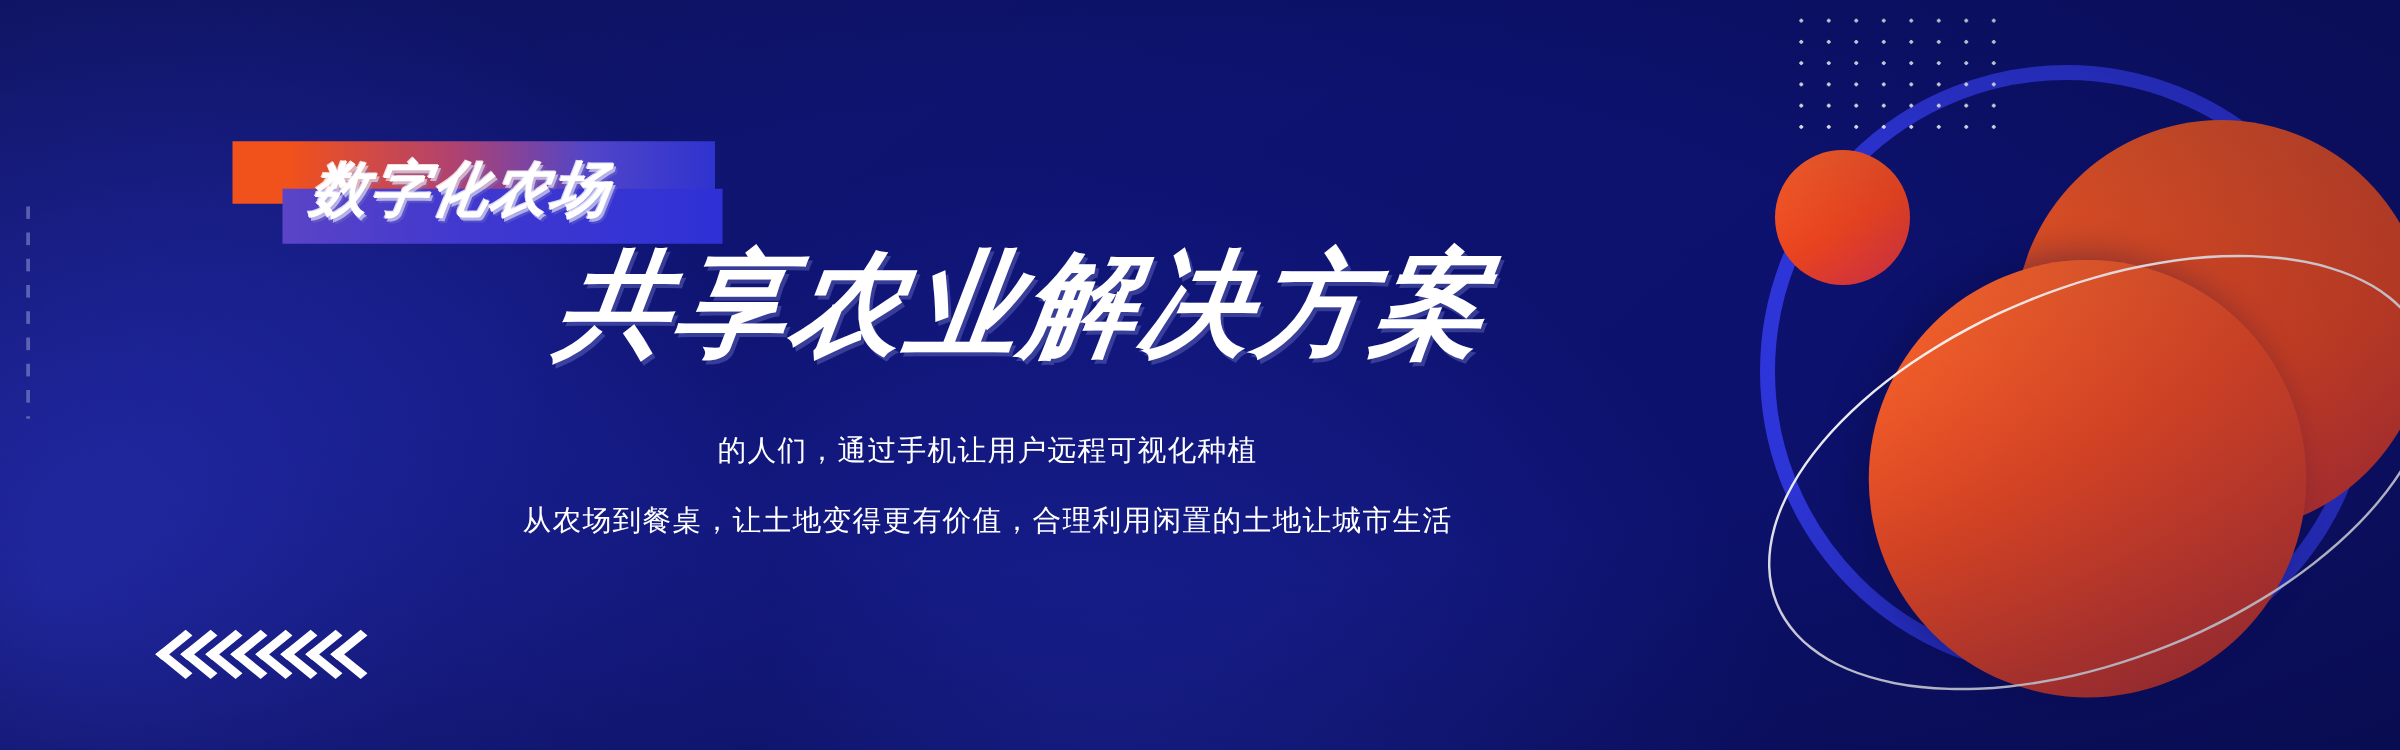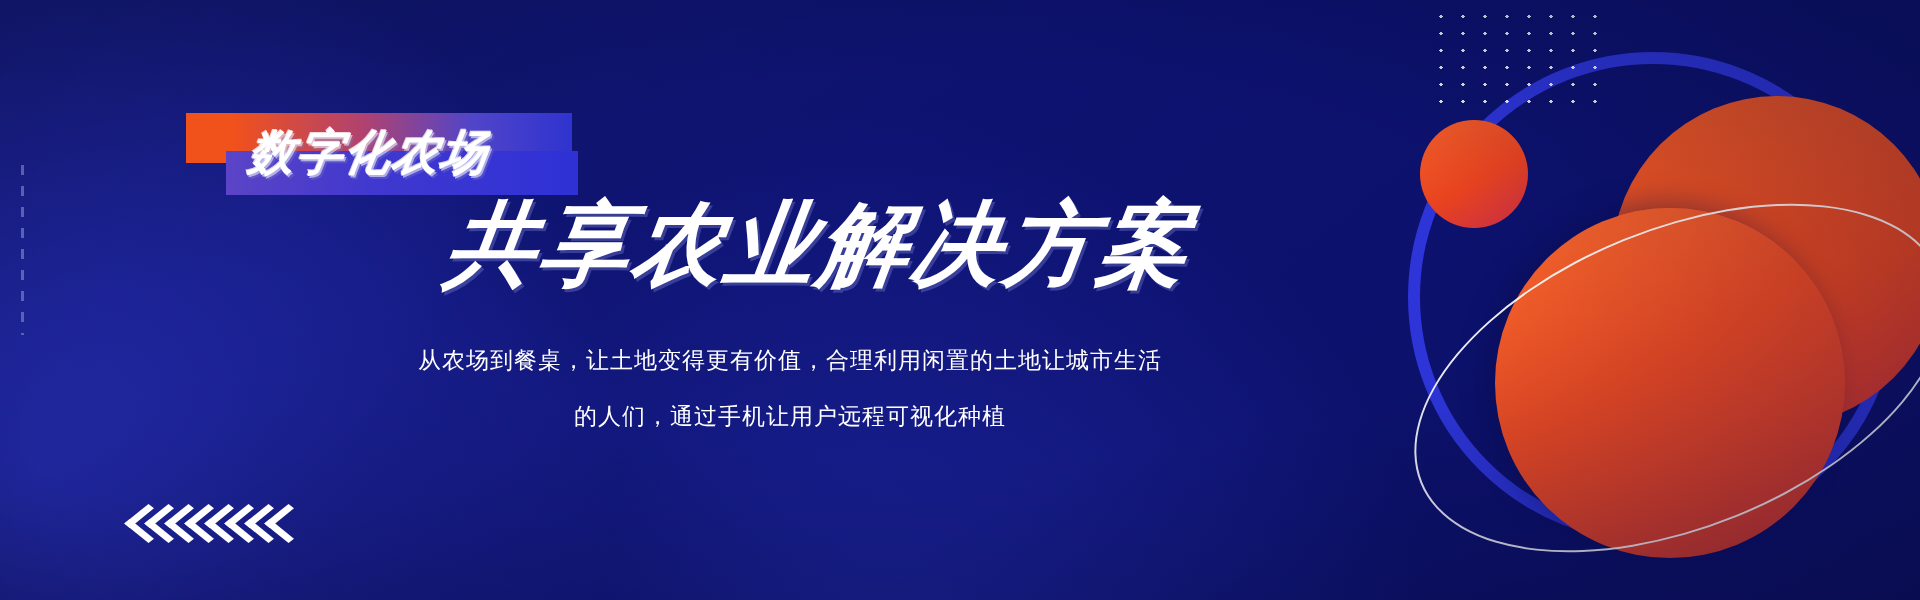--- a/index.html
+++ b/index.html
@@ -200,17 +200,17 @@
 
   <div class="badge-wrap">
     <div class="badge-bar-top"></div>
     <div class="badge-bar-bot"></div>
     <div class="badge-text">数字化农场</div>
   </div>
 
   <div class="headline">共享农业解决方案</div>
 
   <div class="subtitle">
+    <span class="sub-line">的人们，通过手机让用户远程可视化种植</span>
     <span class="sub-line">从农场到餐桌，让土地变得更有价值，合理利用闲置的土地让城市生活</span>
-    <span class="sub-line">的人们，通过手机让用户远程可视化种植</span>
   </div>
 
 </div>
 
 </body></html>

